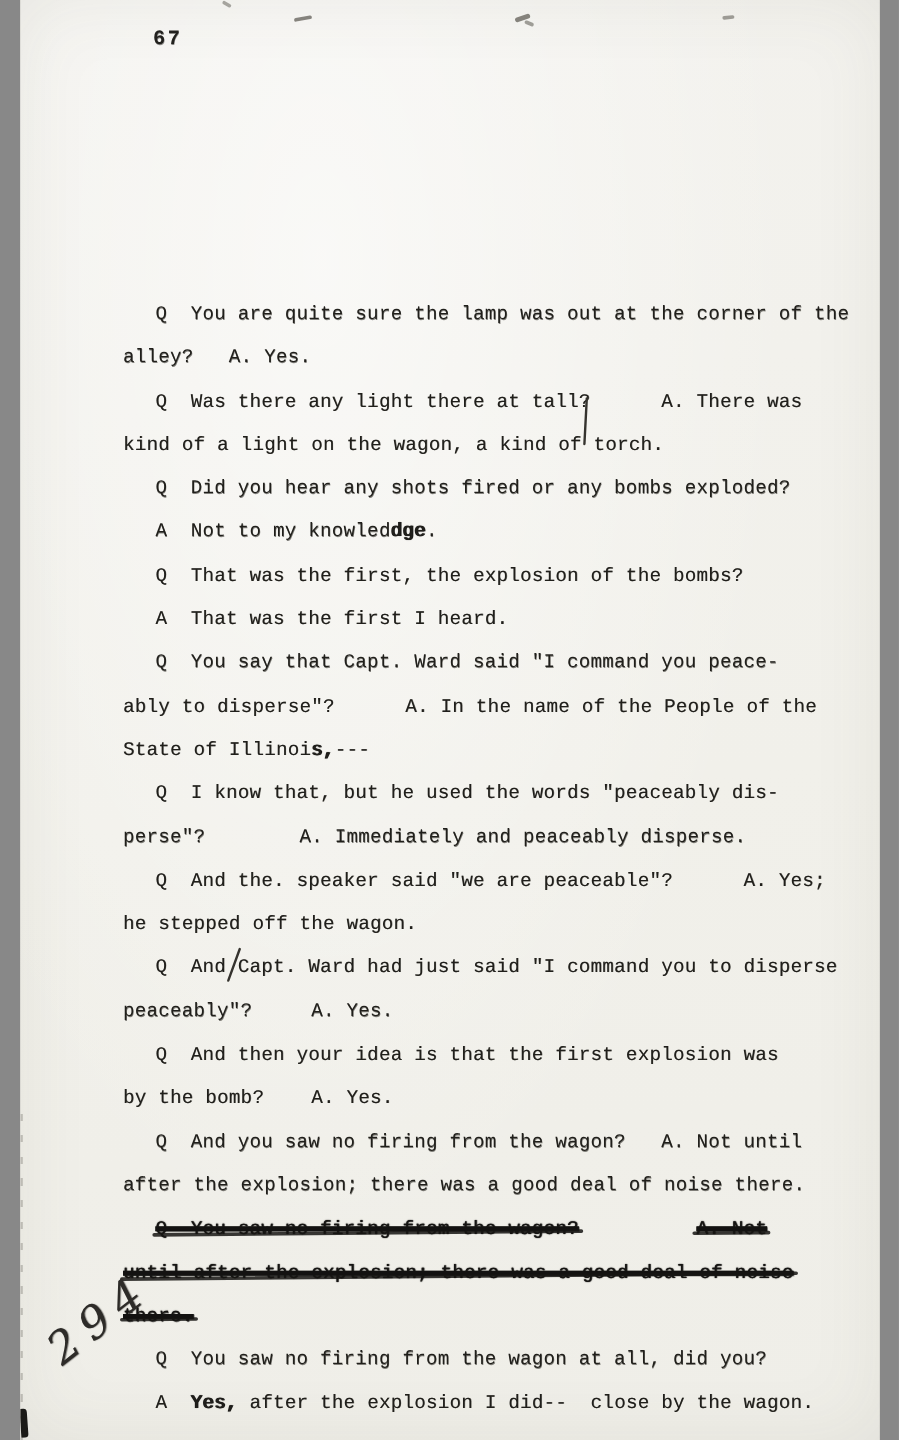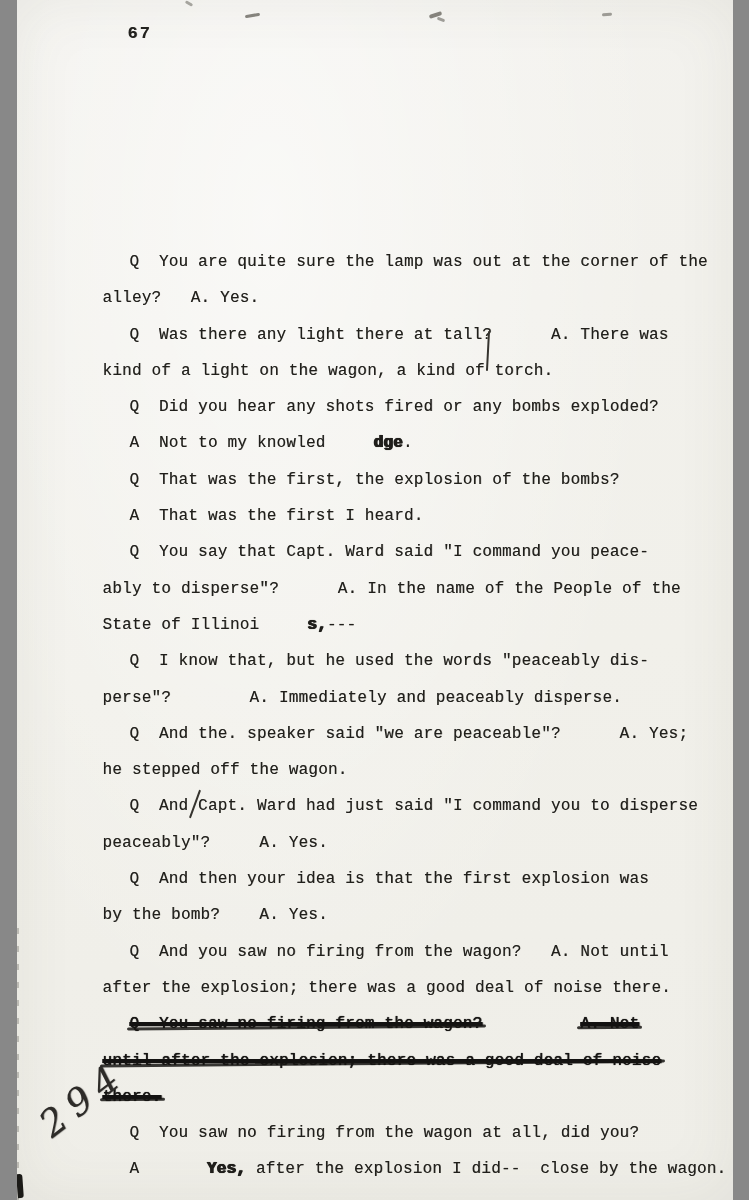--- a/index.html
+++ b/index.html
@@ -41,23 +41,22 @@
     text-shadow:0 0 1px #232220, 0.6px 0.4px 0.6px rgba(20,19,17,0.7);
   }
   .struck::after{
     content:"";
     position:absolute;left:-3px;right:-3px;top:58%;height:2.6px;
     background:rgba(22,21,19,0.85);
     transform:rotate(-0.5deg);
     border-radius:2px;
   }
   .overtype{
-    font-weight:bold;
+    font-weight:normal;
     text-shadow:0.9px 0 0 #1c1b19, -0.5px 0 0 #1c1b19, 0 0 1px rgba(20,19,17,0.6);
-    padding-left:48px;
   }
   .handwritten-number{
     position:absolute;left:14px;top:1112px;
     transform:rotate(-38deg);
     transform-origin:left top;
     font-family:"DejaVu Serif", serif;
     font-style:italic;
     font-size:37px;
     letter-spacing:9px;
     color:#2d2b28;

